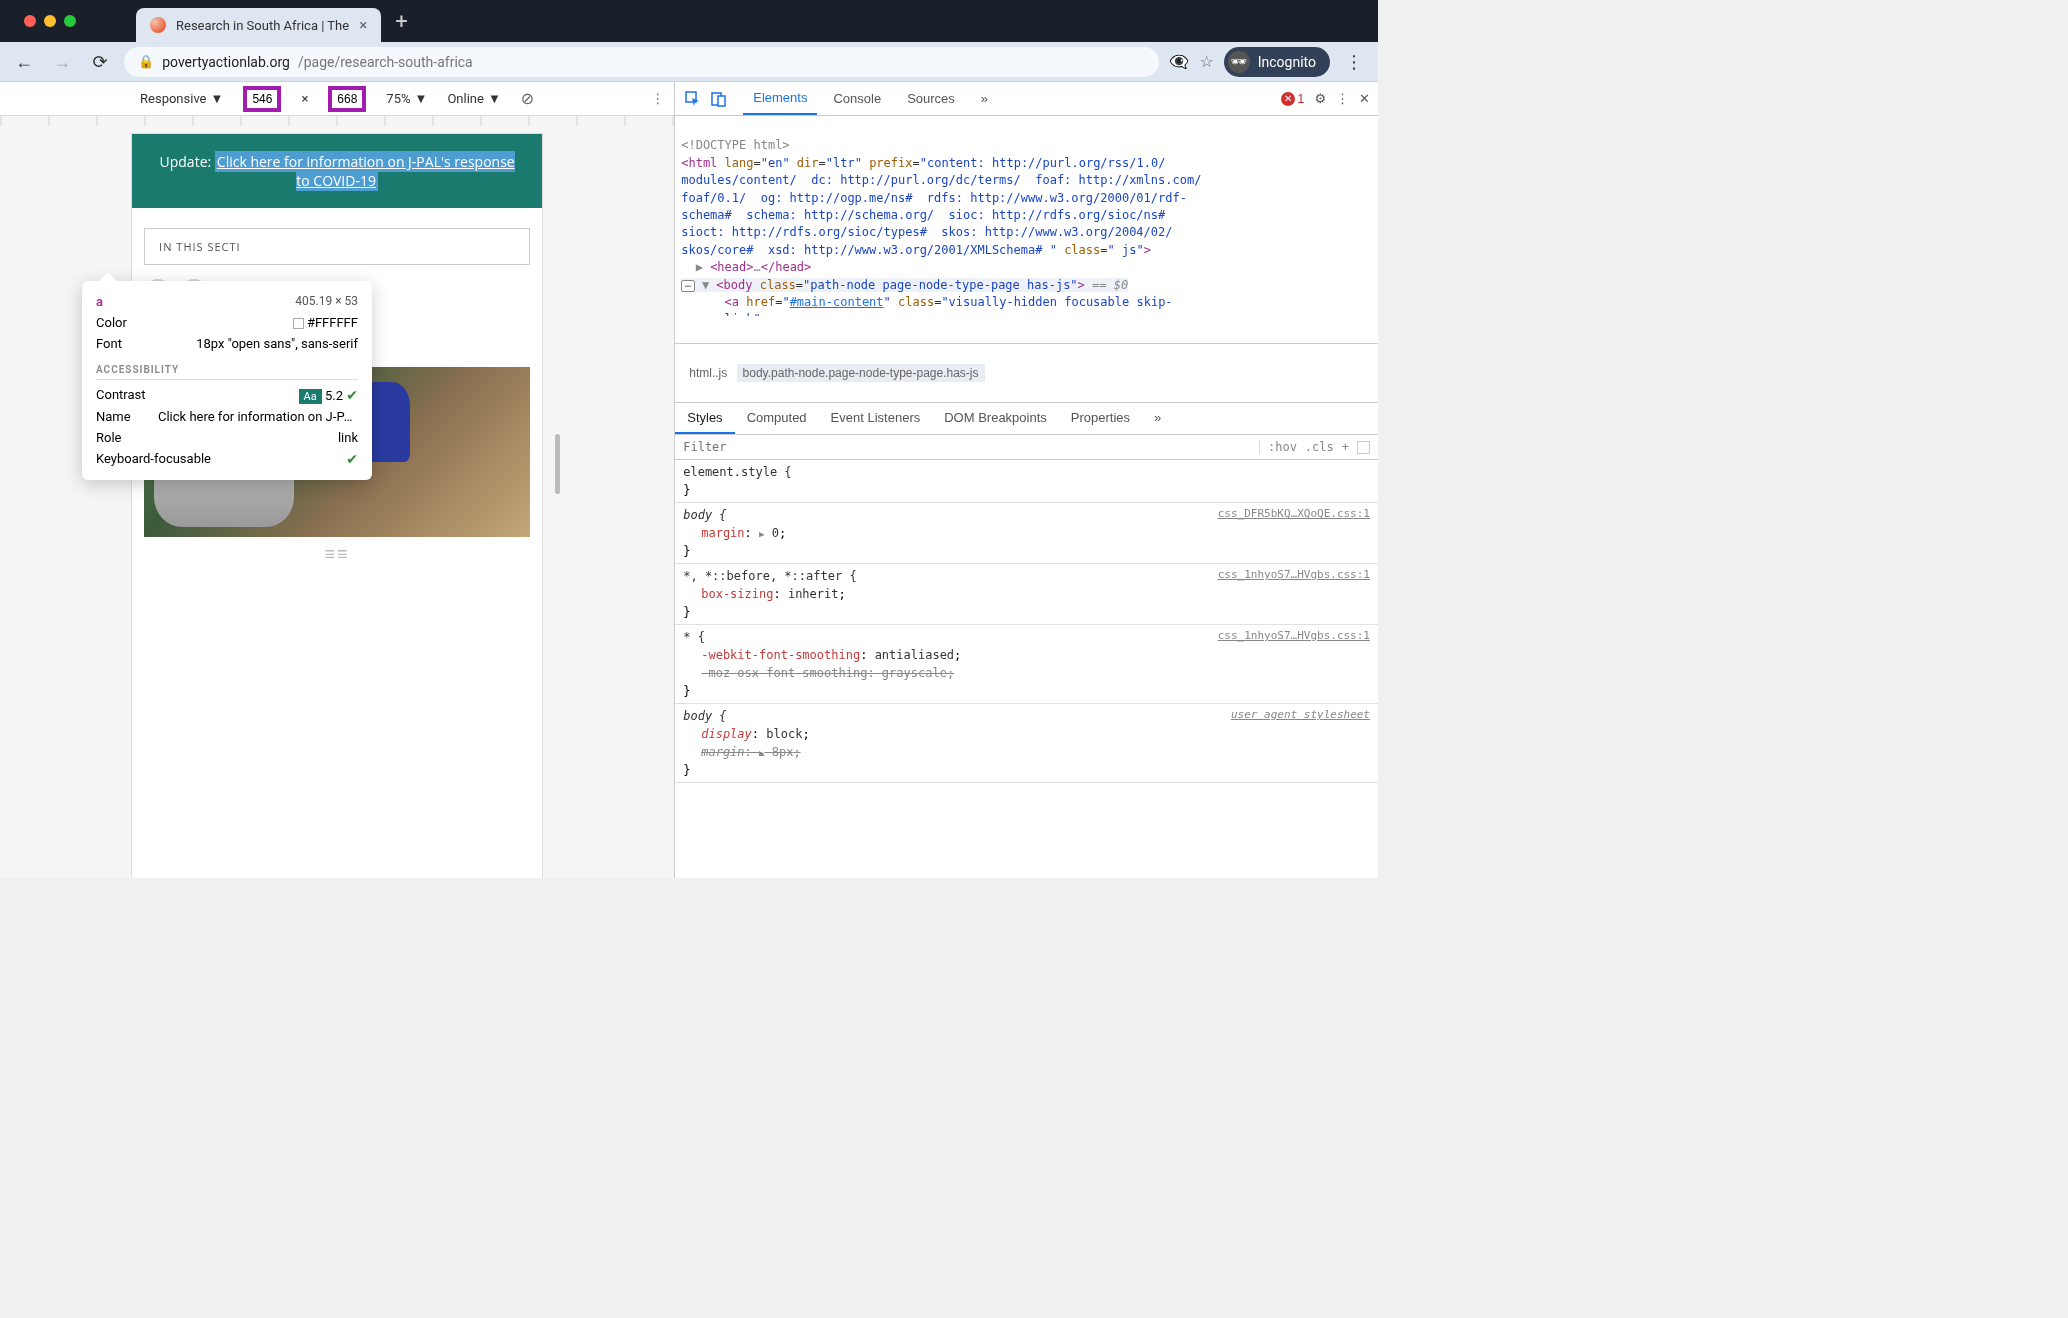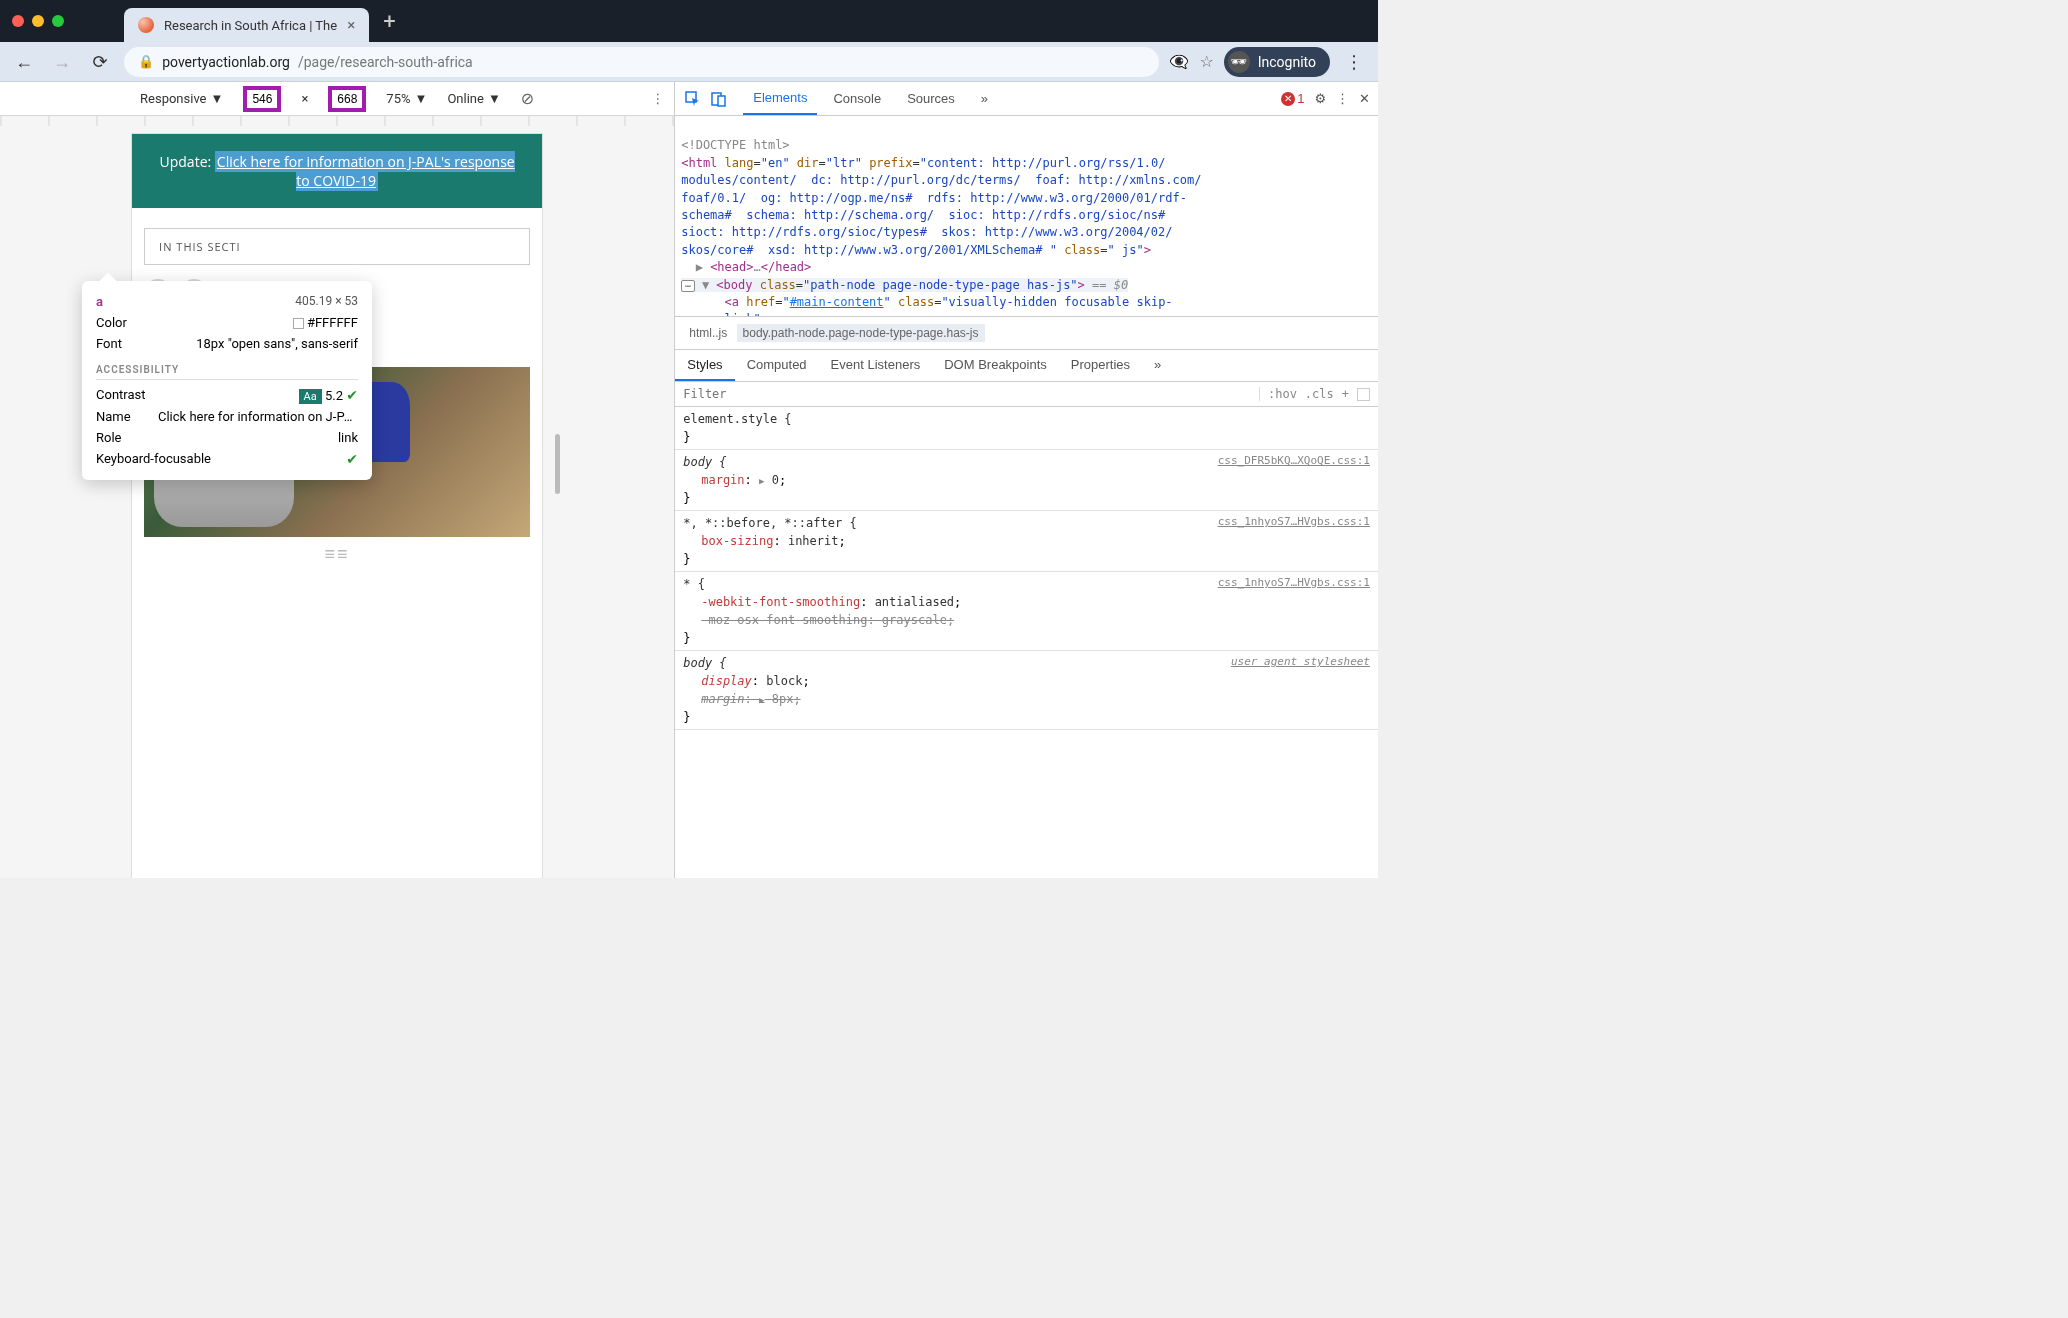--- a/index.html
+++ b/index.html
@@ -1,20 +1,20 @@
 <!DOCTYPE html>
 <html><head>
 <meta charset="utf-8">
 <style>
 * { box-sizing: border-box; margin: 0; padding: 0; }
 body { font-family: -apple-system, BlinkMacSystemFont, "Segoe UI", Roboto, sans-serif; background: #f0f0f0; overflow: hidden; }
 .browser { width: 1378px; height: 878px; background: #fff; display: flex; flex-direction: column; }
 
 
-.titlebar { background: #1a2029; height: 42px; display: flex; align-items: center; padding: 0 12px; }
+.titlebar { background: #1a2029; height: 42px; display: flex; align-items: center; padding: 0 24px; }
 .traffic-lights { display: flex; gap: 8px; margin-right: 60px; }
 .tl { width: 12px; height: 12px; border-radius: 50%; }
 .tl.red { background: #ff5f56; }
 .tl.yellow { background: #ffbd2e; }
 .tl.green { background: #27c93f; }
 .tab { background: #dee6f2; border-radius: 8px 8px 0 0; padding: 8px 14px; display: flex; align-items: center; gap: 10px; min-width: 230px; height: 34px; margin-top: 8px; }
 .tab-favicon { width: 16px; height: 16px; border-radius: 50%; background: radial-gradient(circle at 30% 30%, #f5c5b0, #e8633c 70%); }
 .tab-title { font-size: 13px; color: #333; flex: 1; white-space: nowrap; overflow: hidden; }
 .tab-close { color: #666; font-size: 15px; cursor: pointer; }
 .newtab { color: #ccc; font-size: 22px; margin-left: 14px; cursor: pointer; }
@@ -96,21 +96,21 @@
 .dt-dom .t { color: #a02f8a; }
 .dt-dom .a { color: #9b5d00; }
 .dt-dom .v { color: #1a46c4; }
 .dt-dom .c { color: #888; }
 .dt-dom .sel-row { background: #eef2f8; }
 .dt-dom .arrow { color: #888; }
 .dt-dom .href { color: #1a73e8; text-decoration: underline; }
 .dt-dom .eqsel { color: #888; font-style: italic; }
 .dt-dots { background: #fff; border: 1px solid #888; border-radius: 2px; padding: 0 3px; font-size: 9px; color: #555; }
 
-.dt-crumbs { border-top: 1px solid #ccc; border-bottom: 1px solid #ccc; padding: 9px 8px; font-family: -apple-system, sans-serif; font-size: 12px; background: #fff; }
+.dt-crumbs { border-top: 1px solid #ccc; border-bottom: 1px solid #ccc; padding: 22px 8px; font-family: -apple-system, sans-serif; font-size: 12px; background: #fff; margin-top: 27px; }
 .crumb { color: #666; padding: 2px 6px; }
 .crumb.active { background: #e8ecf3; }
 
 .dt-subtabs { display: flex; border-bottom: 1px solid #ccc; font-family: -apple-system, sans-serif; font-size: 13px; color: #555; }
 .dt-subtab { padding: 7px 12px; cursor: pointer; white-space: nowrap; }
 .dt-subtab.active { color: #222; border-bottom: 2px solid #1a73e8; }
 
 .dt-filter { display: flex; border-bottom: 1px solid #ccc; align-items: center; }
 .dt-filter input { flex: 1; border: none; padding: 5px 8px; font-size: 12px; font-family: inherit; outline: none; color: #888; }
 .dt-filter .side { display: flex; gap: 8px; padding: 0 8px; color: #888; font-family: Menlo, monospace; font-size: 12px; align-items: center; border-left: 1px solid #ddd; }

